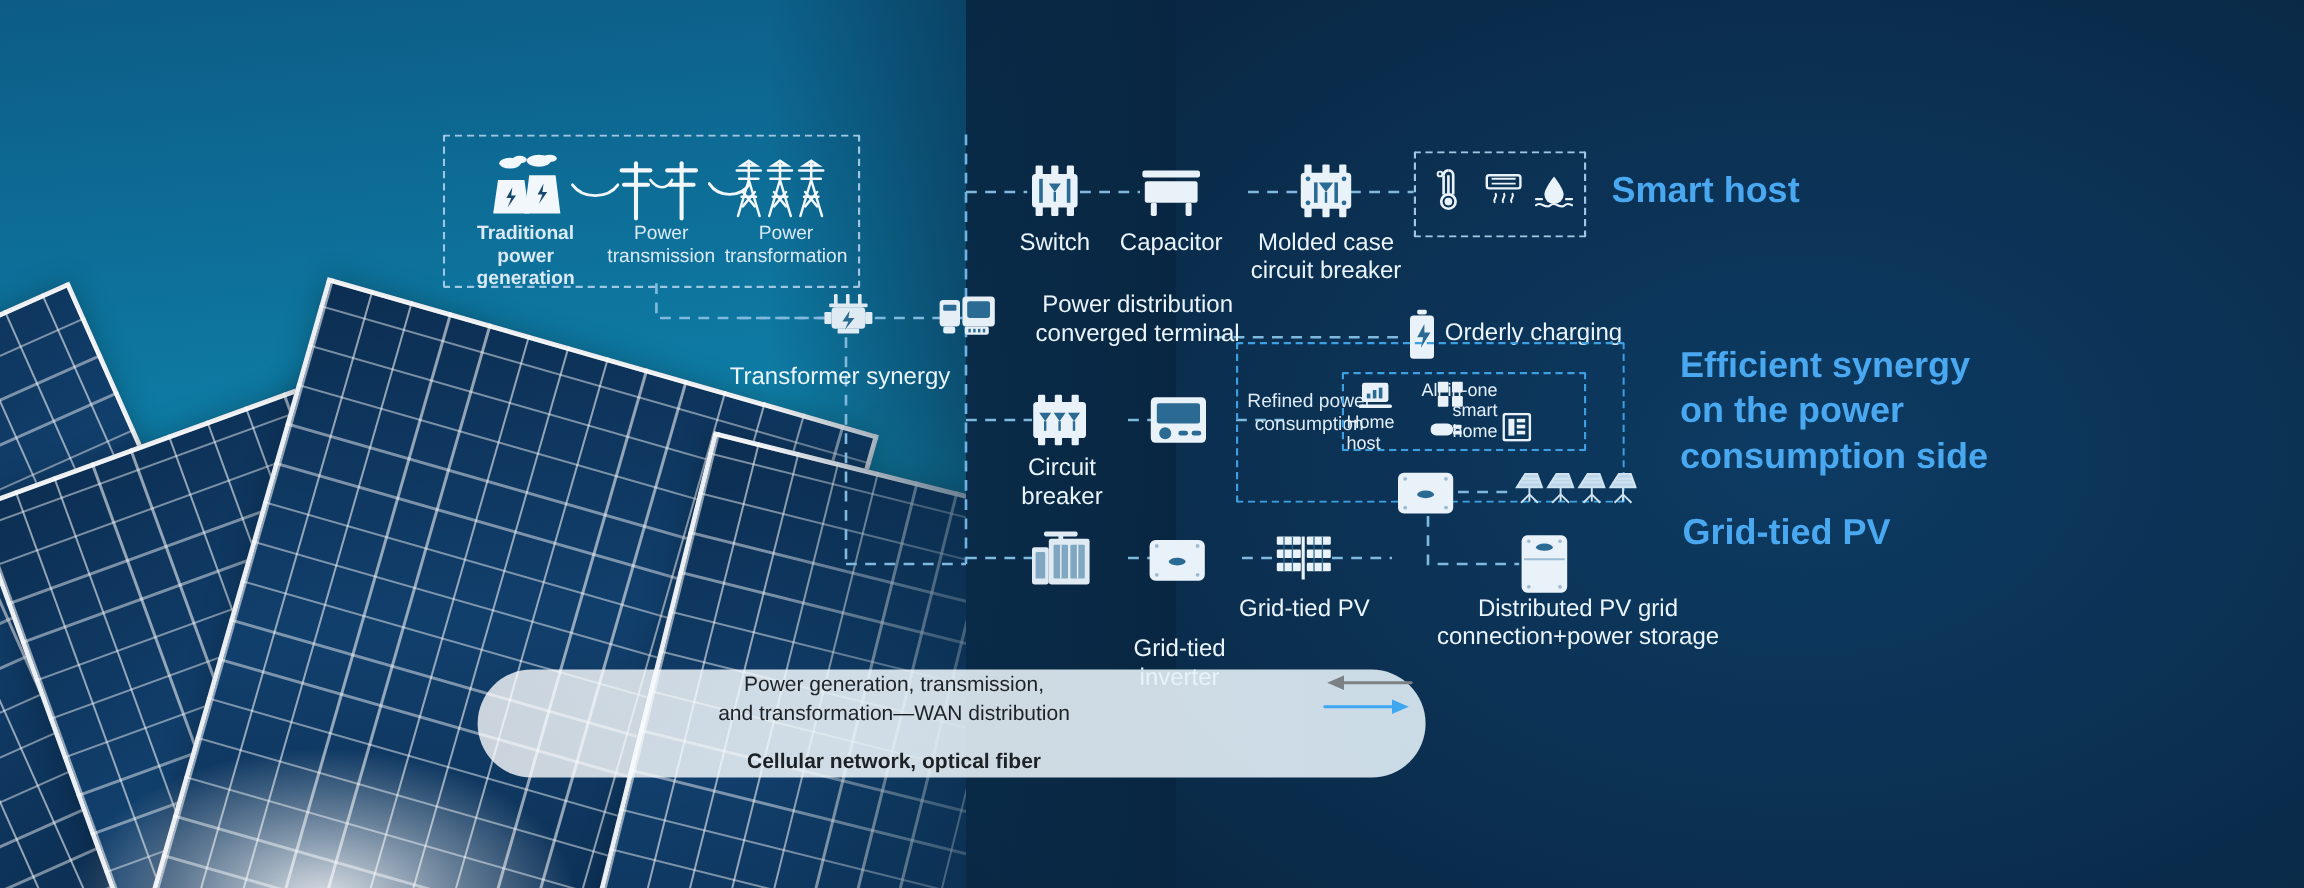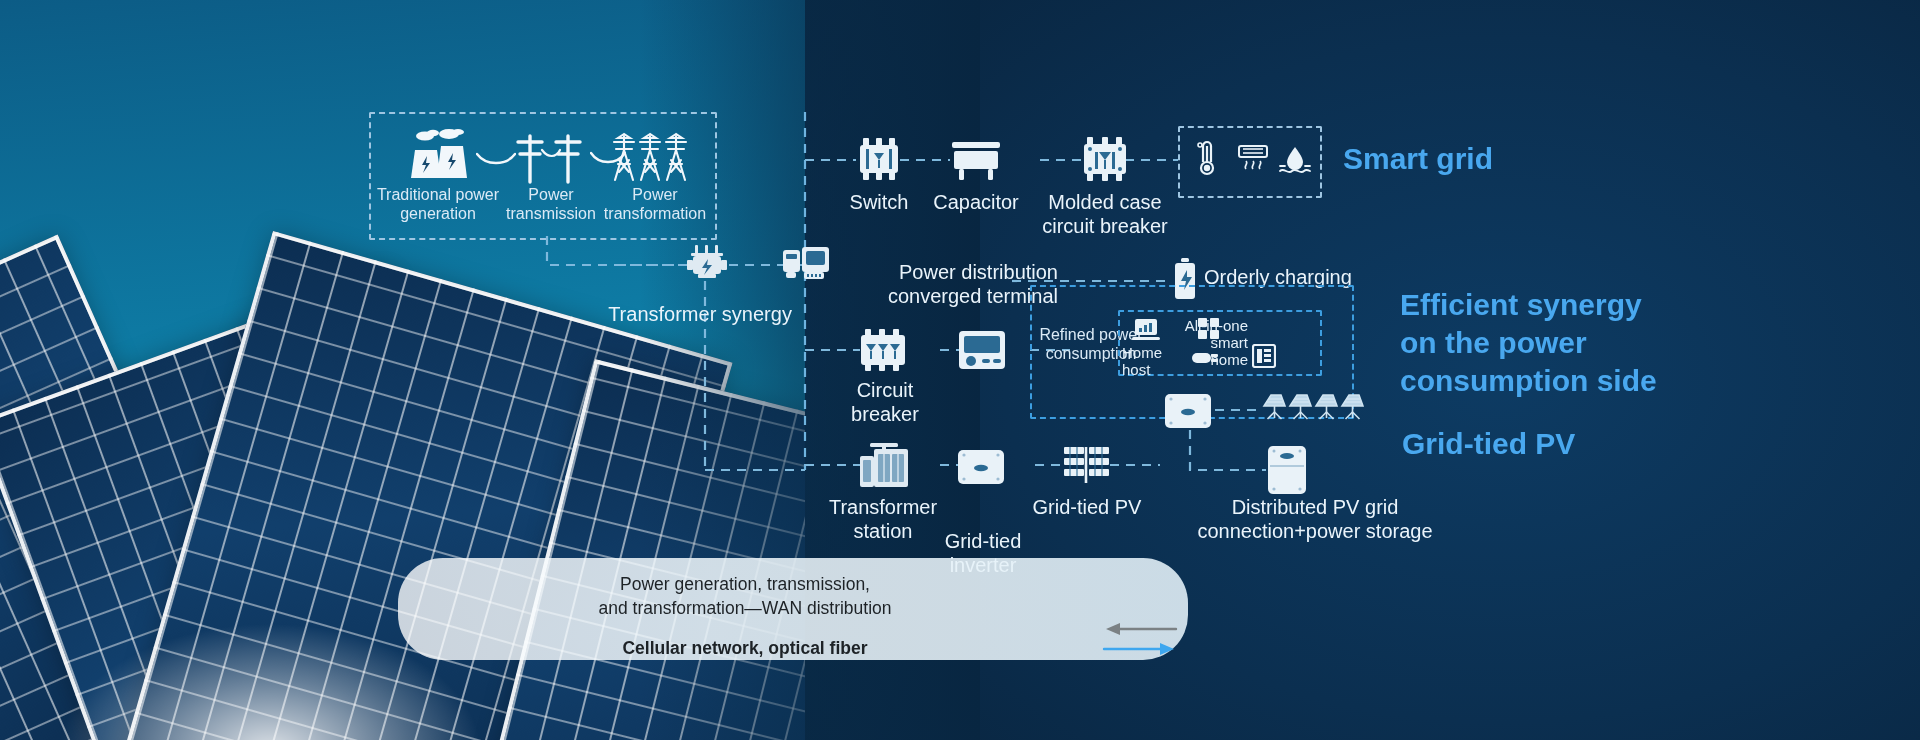--- a/index.html
+++ b/index.html
@@ -52,24 +52,24 @@
   .heading{position:absolute;color:#49a8ef;font-size:30px;font-weight:bold;line-height:38px;white-space:pre-line;}
 
   .dashbox{position:absolute;border:2px dashed #9fc6e2;border-radius:2px;}
   .dashbox-blue{position:absolute;border:2px dashed #3d9ee0;border-radius:2px;}
 
   .icon{position:absolute;}
   .icon svg{display:block;}
 
   
   #caption{
-    position:absolute;left:398px;top:558px;width:790px;height:102px;
+    position:absolute;left:398px;top:558px;width:790px;height:90px;
     border-radius:45px;
     background:linear-gradient(90deg,rgba(255,255,255,.78) 0%,rgba(240,248,252,.86) 40%,rgba(224,238,246,.9) 100%);
-    display:flex;align-items:flex-end;
+    display:flex;align-items:flex-start;
   }
   .cap-col{flex:1;text-align:center;color:#1d2226;font-size:17.5px;line-height:24px;}
   .cap-arrows{width:96px;display:flex;flex-direction:column;align-items:center;justify-content:center;gap:0;}
 </style>
 </head>
 <body>
 
 <div id="stage">
 
   <div class="bg-right"></div>
@@ -192,21 +192,21 @@
             <path d="M12 22 L3 52"></path>
             <path d="M12 22 L21 52"></path>
           <path d="M6 36 h12"></path>
             <path d="M7 32 l10 12"></path>
             <path d="M17 32 l-10 12"></path>
         </g>
       </g>
     </svg>
   </div>
 
-  <div class="lbl-sm" style="left:375px;top:185px;width:126px;">Traditional power
+  <div class="lbl-sm" style="left:375px;top:185px;width:126px;font-weight:bold;">Traditional power
 generation</div>
   <div class="lbl-sm" style="left:494px;top:185px;width:114px;">Power
 transmission</div>
   <div class="lbl-sm" style="left:594px;top:185px;width:122px;">Power
 transformation</div>
 
   <div class="icon" style="left:686px;top:243px;">
     <svg width="42" height="42" viewBox="0 0 42 42">
       <g fill="#dfeaf2">
         <rect x="9" y="2" width="3" height="10" rx="1"></rect>
@@ -234,21 +234,21 @@
       <g fill="#2b6a93">
         <rect x="4" y="8" width="11" height="5" rx="1"></rect>
         <rect x="24" y="5" width="19" height="14" rx="2"></rect>
         <rect x="25" y="28" width="2" height="3"></rect>
           <rect x="29" y="28" width="2" height="3"></rect>
         <rect x="33" y="28" width="2" height="3"></rect>
           <rect x="37" y="28" width="2" height="3"></rect>
       </g>
     </svg>
   </div>
-  <div class="lbl" style="left:838px;top:260px;width:220px;text-align:right;">Power distribution
+  <div class="lbl" style="left:838px;top:242px;width:220px;text-align:center;">Power distribution
 converged terminal</div>
 
   <div class="icon" style="left:857px;top:136px;">
     <svg width="44" height="46" viewBox="0 0 44 46">
       <g fill="#e9f2f8">
         <rect x="6" y="2" width="6" height="8" rx="1"></rect>
           <rect x="19" y="2" width="6" height="8" rx="1"></rect>
           <rect x="32" y="2" width="6" height="8" rx="1"></rect>
         <rect x="6" y="36" width="6" height="8" rx="1"></rect>
           <rect x="19" y="36" width="6" height="8" rx="1"></rect>
@@ -333,21 +333,21 @@
     <svg width="34" height="32" viewBox="0 0 34 32">
       <path d="M17 3 C17 3 25 13 25 18 a8 8 0 0 1 -16 0 C9 13 17 3 17 3 z" fill="#eaf3f9"></path>
       <g stroke="#eaf3f9" stroke-width="1.8" fill="none" stroke-linecap="round">
         <path d="M2 22 h5"></path>
           <path d="M27 22 h5"></path>
         <path d="M2 27 C6 23, 10 31, 14 27 C18 23, 22 31, 26 27 C28 25, 30 26, 32 27"></path>
       </g>
     </svg>
   </div>
 
-  <div class="heading" style="left:1343px;top:140px;">Smart grid</div>
+  <div class="heading" style="left:1343px;top:140px;">Smart host</div>
 
   <div class="icon" style="left:1172px;top:258px;">
     <svg width="26" height="42" viewBox="0 0 26 42">
       <g fill="#e9f2f8">
         <rect x="9" y="0" width="8" height="4" rx="1.5"></rect>
         <rect x="3" y="5" width="20" height="36" rx="3"></rect>
       </g>
       <path d="M15 12 l-6 11 h5 l-2 9 l8 -13 h-5 z" fill="#2b6a93"></path>
     </svg>
   </div>
@@ -455,22 +455,20 @@
         <rect x="5" y="18" width="8" height="22" rx="1"></rect>
         <rect x="20" y="12" width="12" height="28" rx="1"></rect>
         <rect x="34" y="12" width="12" height="28" rx="1"></rect>
       </g>
       <g stroke="#e7f0f7" stroke-width="1.2">
           <path d="M26 12 v28"></path>
           <path d="M40 12 v28"></path>
         </g>
     </svg>
   </div>
-  <div class="lbl" style="left:818px;top:495px;width:130px;">Transformer
-station</div>
 
   <div class="icon" style="left:956px;top:448px;">
     <svg width="50" height="38" viewBox="0 0 50 38">
       <rect x="2" y="2" width="46" height="34" rx="5" fill="#e9f2f8"></rect>
       <ellipse cx="25" cy="20" rx="7" ry="3.2" fill="#2b6a93"></ellipse>
       <g fill="#9dbcd3">
           <circle cx="8" cy="7" r="1.6"></circle>
           <circle cx="42" cy="7" r="1.6"></circle>
           <circle cx="8" cy="31" r="1.6"></circle>
           <circle cx="42" cy="31" r="1.6"></circle>

